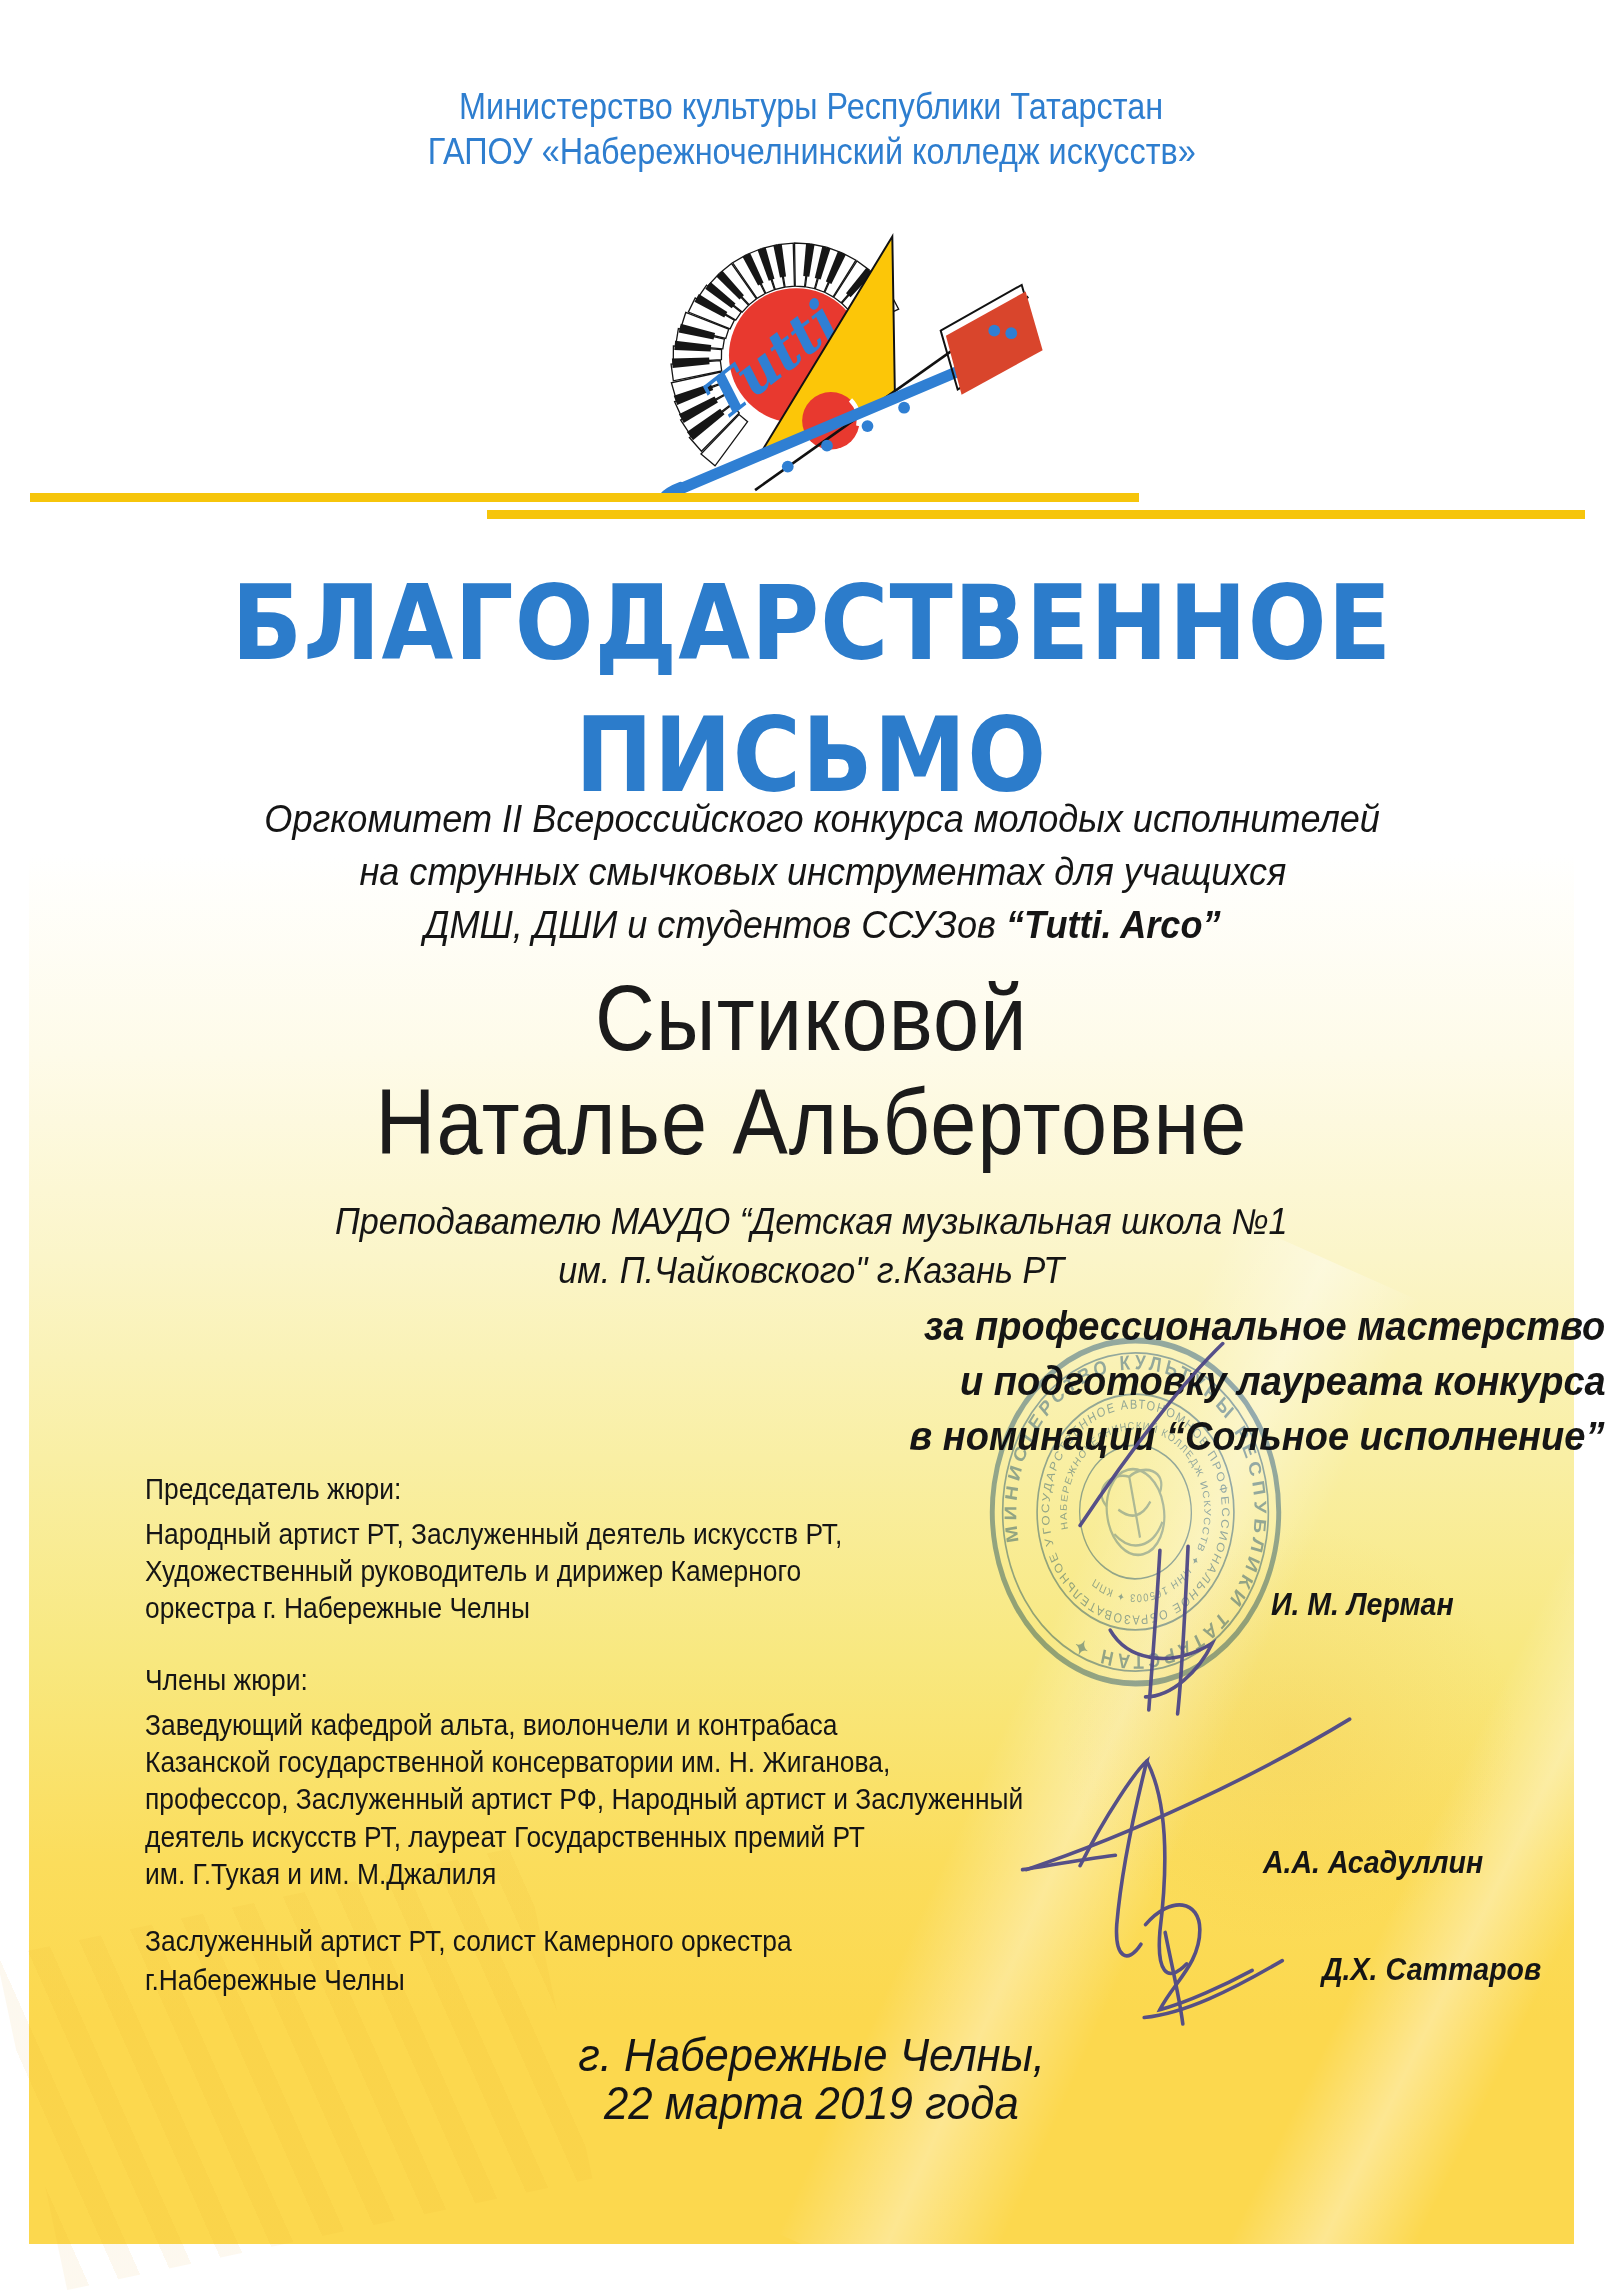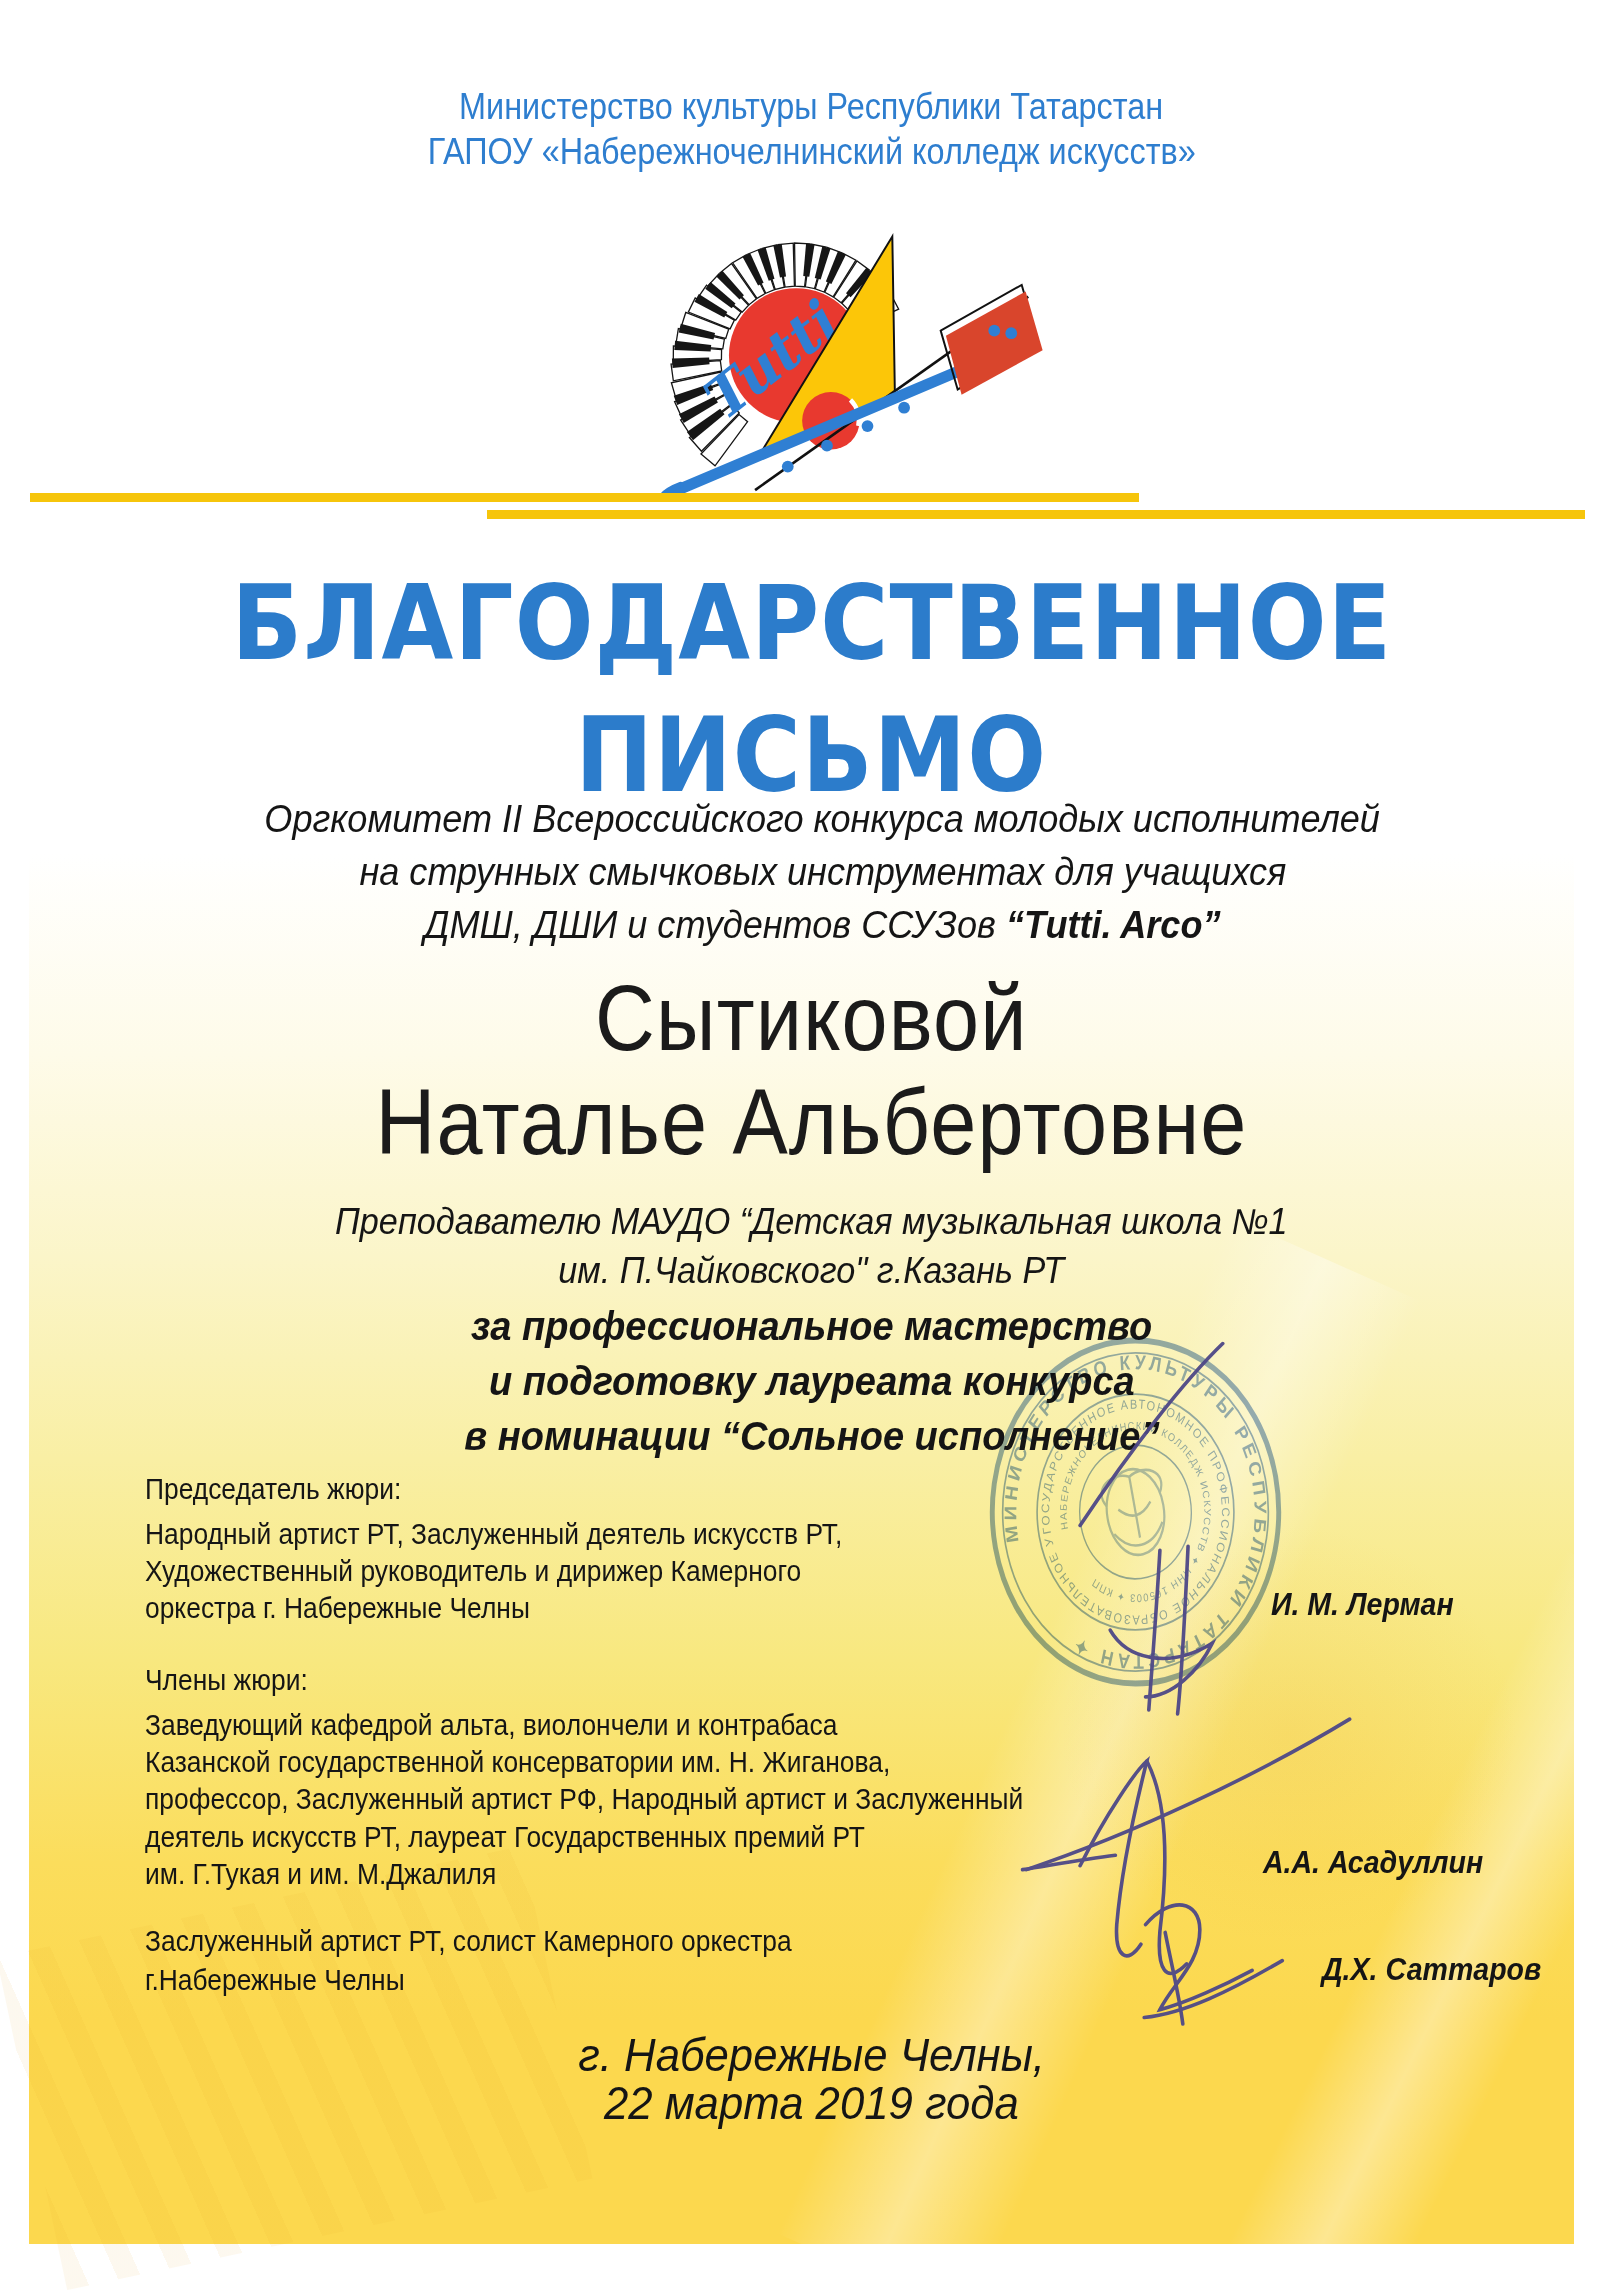--- a/index.html
+++ b/index.html
@@ -31,21 +31,21 @@
   .cline>span{display:inline-block; transform:scaleX(.95); transform-origin:50% 50%;}
   .header-line{font-size:36px; line-height:43px; font-weight:400; color:#2e7ecf;text-align:center;}
   .header-line>span{transform:scaleX(.9);}
   .title-line{font-family:"DejaVu Sans",sans-serif; font-weight:bold; font-size:103px; color:#2c7ccb; line-height:111px;}
   .title-line>span{transform:scaleX(.9); letter-spacing:1.3px;}
   .intro-line{font-style:italic; font-size:38px; line-height:53px;padding-left:11px;}
   .intro-line b{font-weight:bold;}
   .name-line{font-size:92px; line-height:103px; font-weight:400; color:#1b1b1b;}
   .name-line>span{transform:scaleX(.9); letter-spacing:1.3px;}
   .pos-line{font-style:italic; font-size:36px; line-height:50px;}
-  .merit-line{font-style:italic; font-weight:bold; font-size:40px; line-height:55px;}
+  .merit-line{font-style:italic; font-weight:bold; font-size:40px; line-height:55px;text-align:right;}
   .footer-line{font-style:italic; font-size:46px; line-height:47px;}
   .jury{position:absolute; left:145px; white-space:nowrap; font-size:30px; line-height:37px;}
   .jury span{display:inline-block; transform:scaleX(.88); transform-origin:0 50%;}
   .sig-name{position:absolute; white-space:nowrap; font-weight:bold; font-style:italic; font-size:31px;}
   .sig-name>span{display:inline-block; transform:scaleX(.92); transform-origin:0 50%;}
   
   .bar{position:absolute; height:9.2px; background:#f6c50b;}
   .bar.b1{left:29.5px;  top:493px; width:1109px;}
   .bar.b2{left:487px; top:510px; width:1098px;}
   

